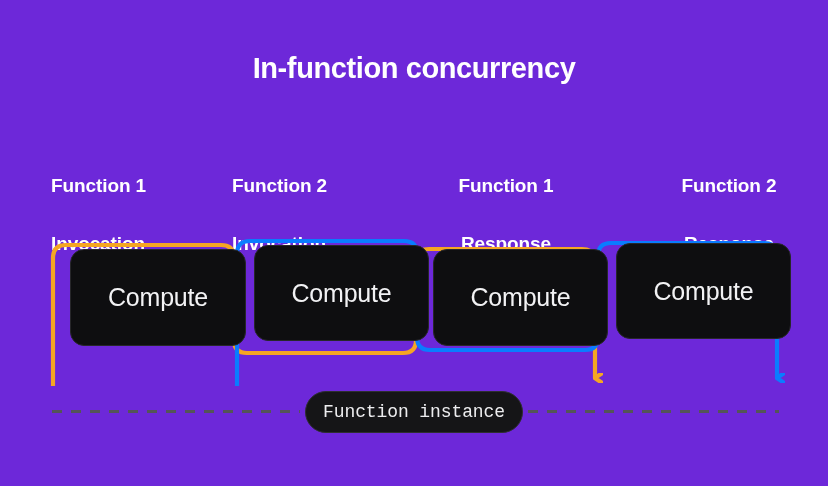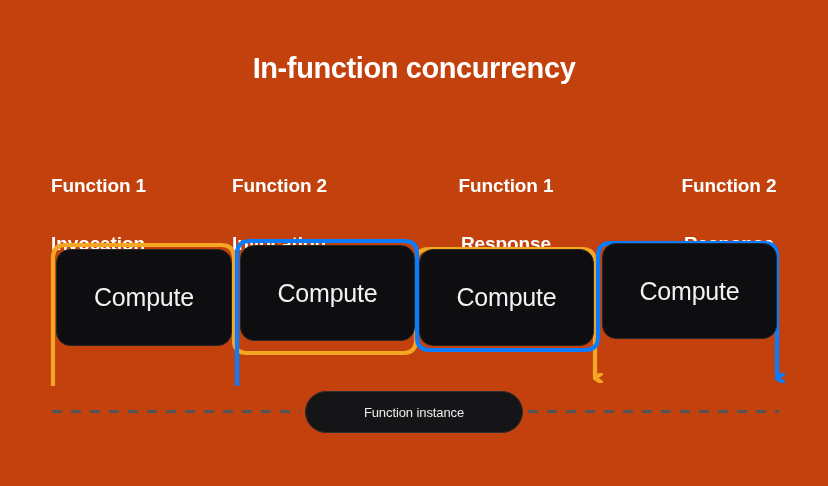--- a/index.html
+++ b/index.html
@@ -11,21 +11,21 @@
     width: 828px;
     height: 486px;
     overflow: hidden;
     font-family: "Liberation Sans", sans-serif;
     -webkit-font-smoothing: antialiased;
   }
   .stage {
     position: relative;
     width: 828px;
     height: 486px;
-    background: #c2410c;
+    background: #6d28d9;
   }
 
   
   .title {
     position: absolute;
     left: 0;
     top: 49px;
     width: 828px;
     text-align: center;
     color: #FFFFFF;
@@ -57,20 +57,21 @@
     border: 1px solid #27272A;
     border-radius: 14px;
     box-sizing: border-box;
     display: flex;
     align-items: center;
     justify-content: center;
     color: #F2F2F4;
     font-size: 25px;
     font-weight: normal;
     letter-spacing: -0.2px;
+    margin-left: 14px;
   }
   .box1 { left: 56px;  top: 249px; width: 176px; height: 97px; }
   .box2 { left: 240px; top: 245px; width: 175px; height: 96px; }
   .box3 { left: 419px; top: 249px; width: 175px; height: 97px; }
   .box4 { left: 602px; top: 243px; width: 175px; height: 96px; }
 
   
   .paths {
     position: absolute;
     left: 0;
@@ -88,22 +89,23 @@
     width: 218px;
     height: 42px;
     box-sizing: border-box;
     background: #151517;
     border: 1px solid #2E2E31;
     border-radius: 21px;
     display: flex;
     align-items: center;
     justify-content: center;
     color: #EDEDEF;
-    font-size: 13px;
+    font-size: 18px;
     letter-spacing: -0.1px;
+    font-family: Liberation Mono, monospace;
   }
 </style>
 </head>
 <body>
 
 <div class="stage">
 
   <div class="title">In-function concurrency</div>
 
   <div class="caption c1">

